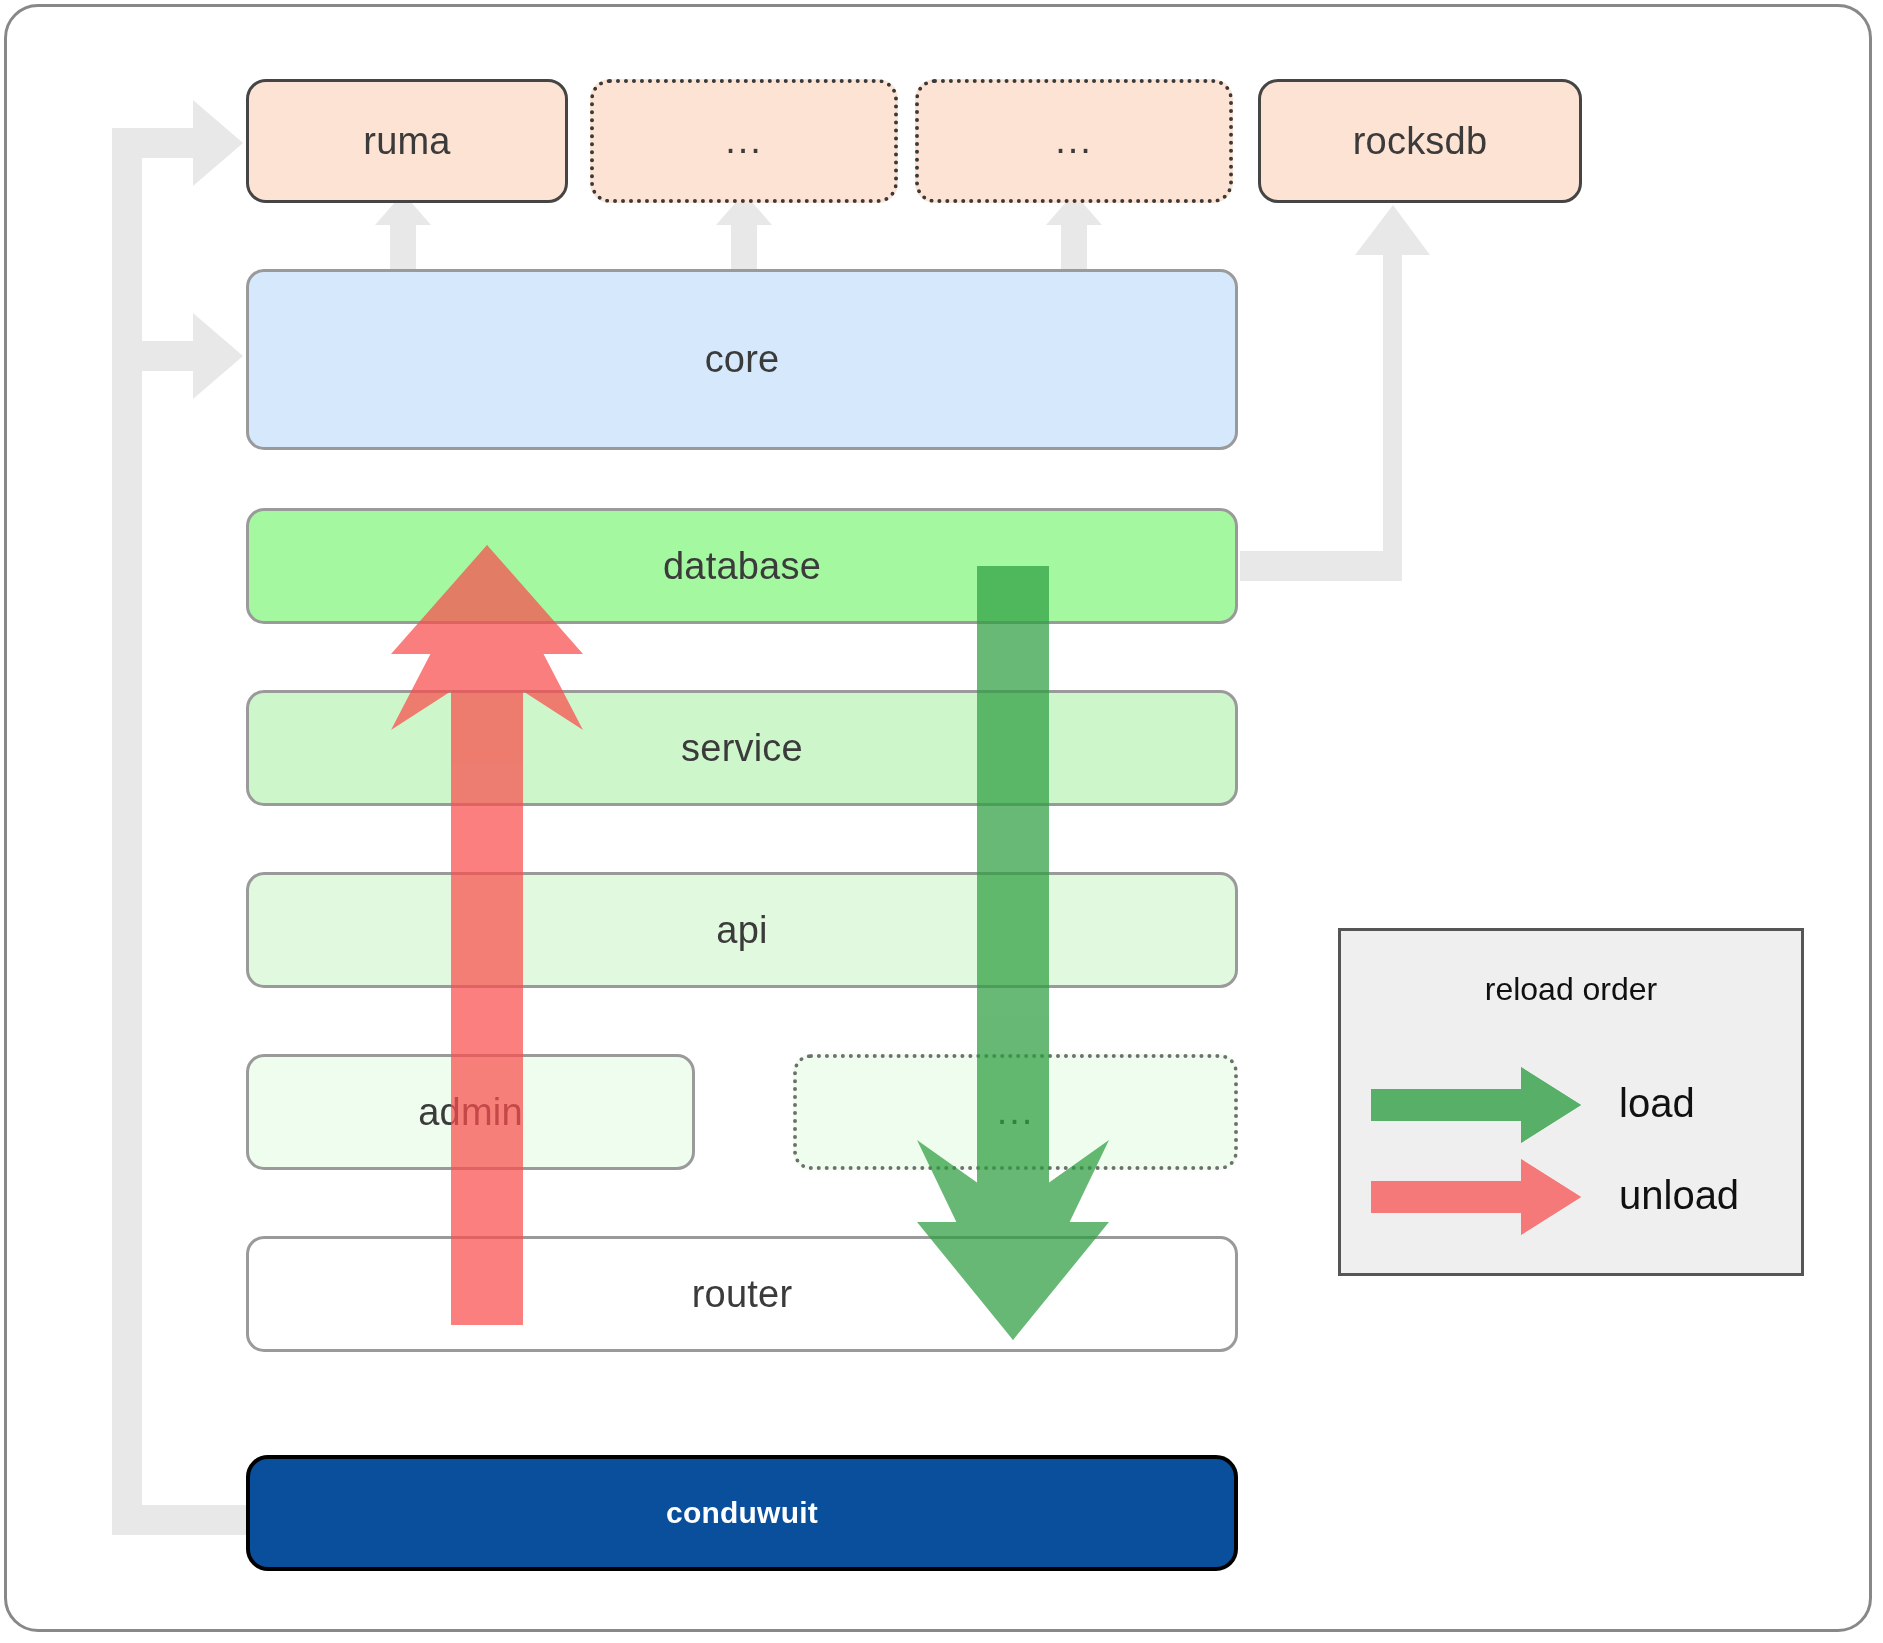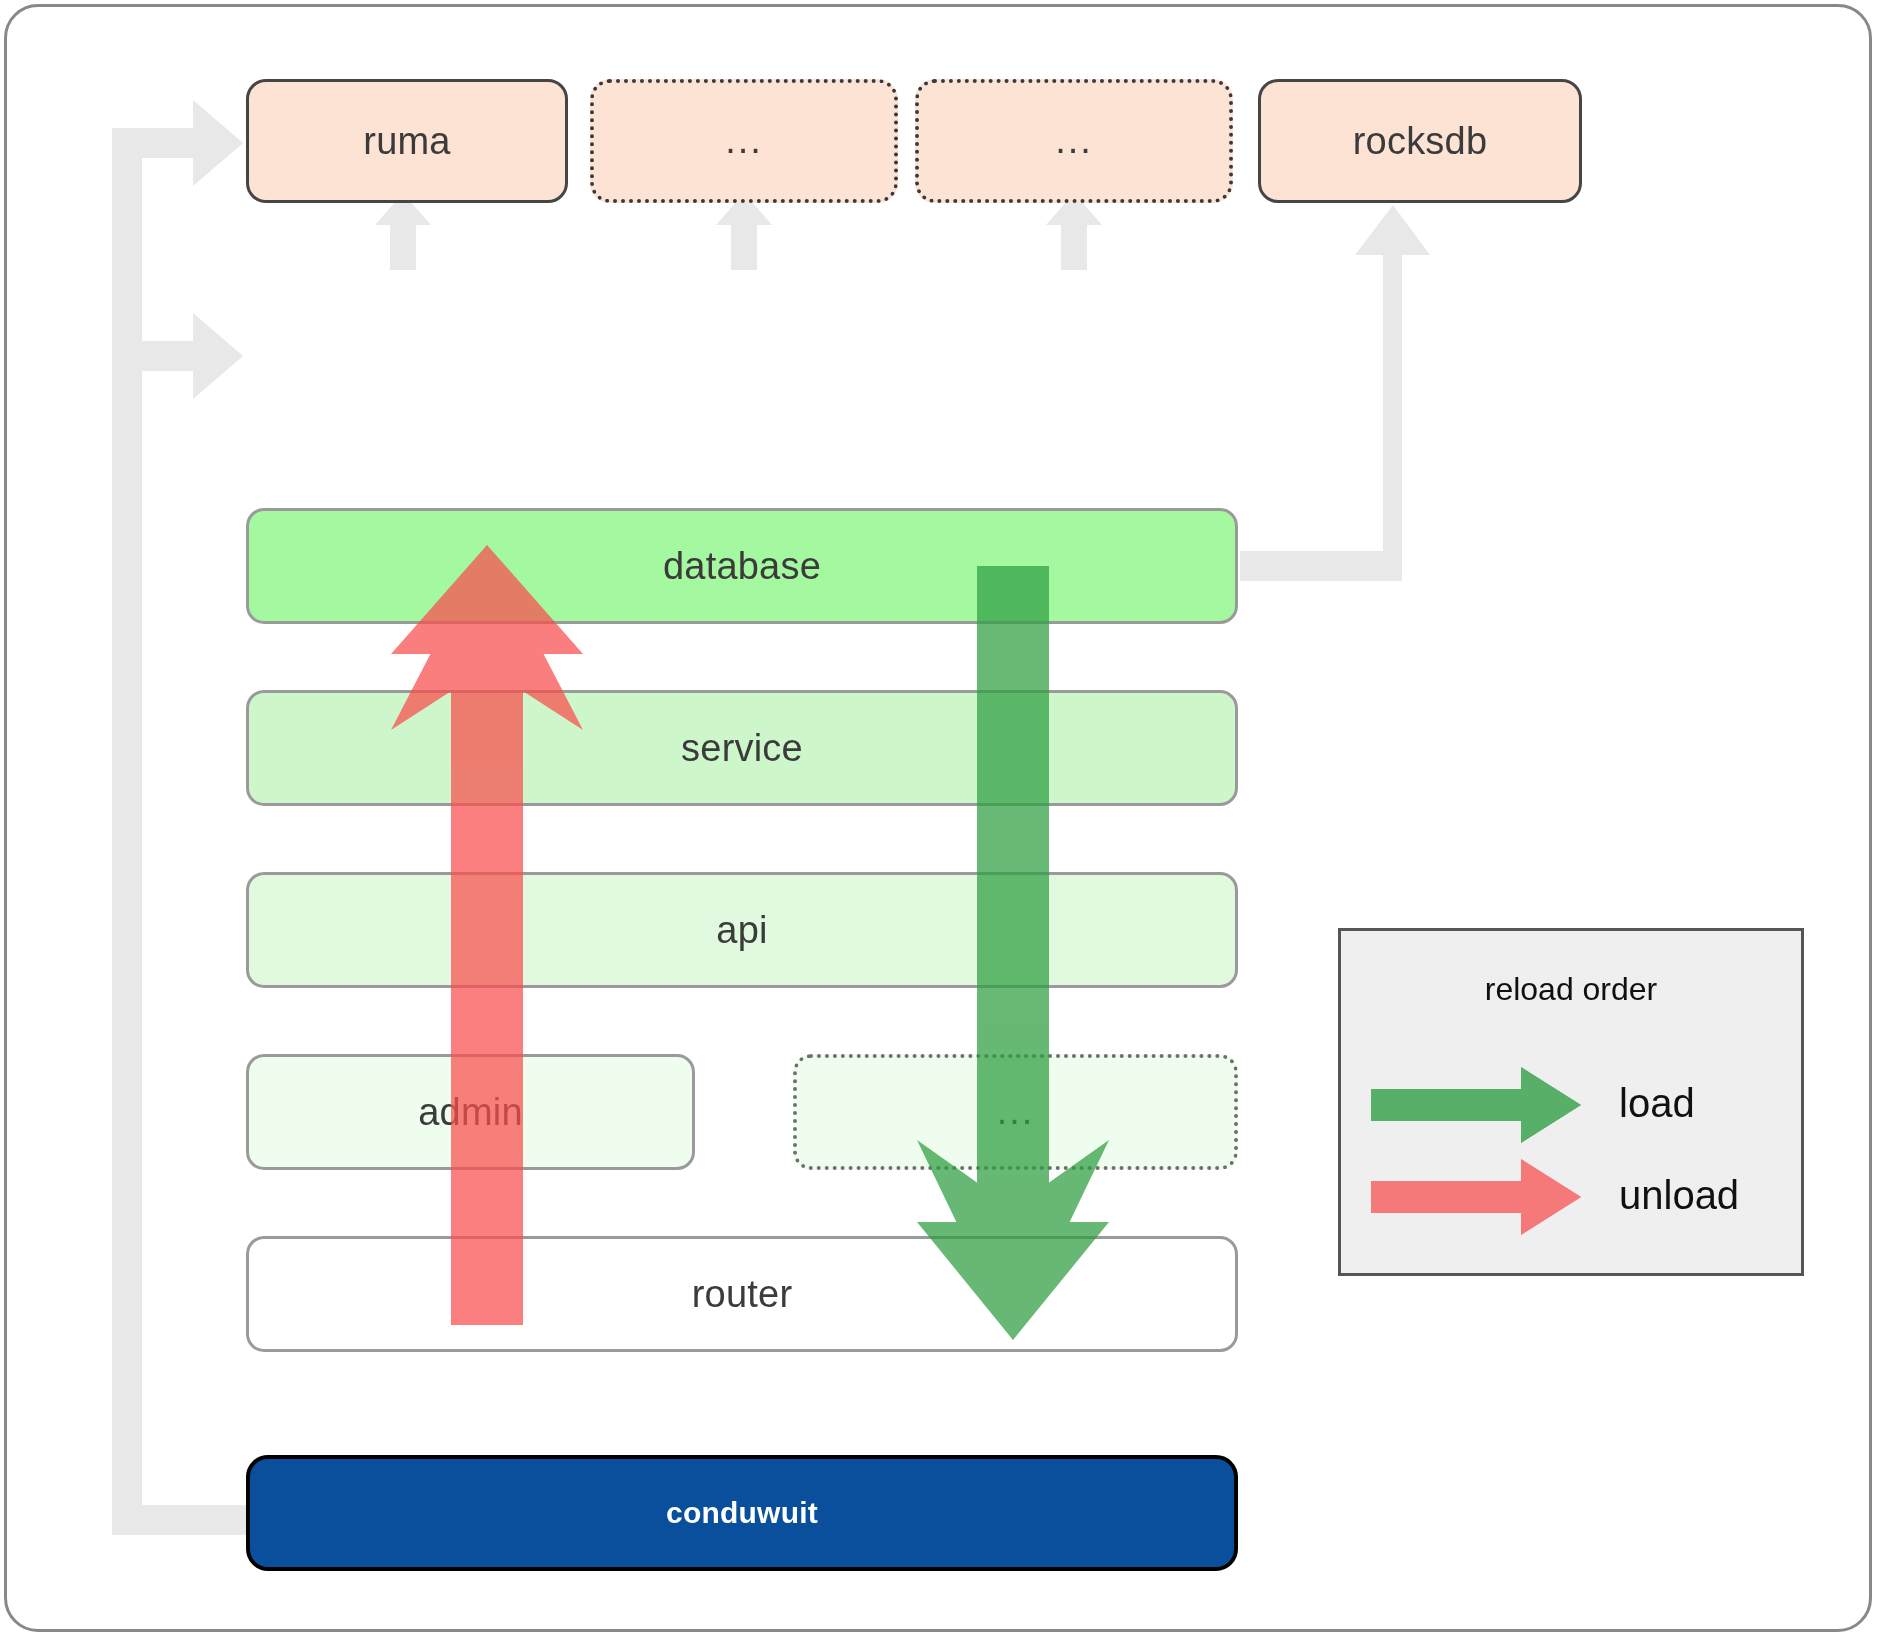--- a/index.html
+++ b/index.html
@@ -206,20 +206,23 @@
   </div>
 
   <div class="node dep dotted" style="left:915px; top:79px; width:318px; height:124px;">
     <span class="dots">...</span>
   </div>
 
   <div class="node dep" style="left:1258px; top:79px; width:324px; height:124px;">
     <span>rocksdb</span>
   </div>
 
+  <div class="node core" style="left:246px; top:269px; width:992px; height:181px;">
+    <span>core</span>
+  </div>
 
   <div class="node db" style="left:246px; top:508px; width:992px; height:116px;text-align:center;">
     <span>database</span>
   </div>
 
   <div class="node api" style="left:246px; top:872px; width:992px; height:116px;">
     <span>api</span>
   </div>
 
   <div class="node service" style="left:246px; top:690px; width:992px; height:116px;">

